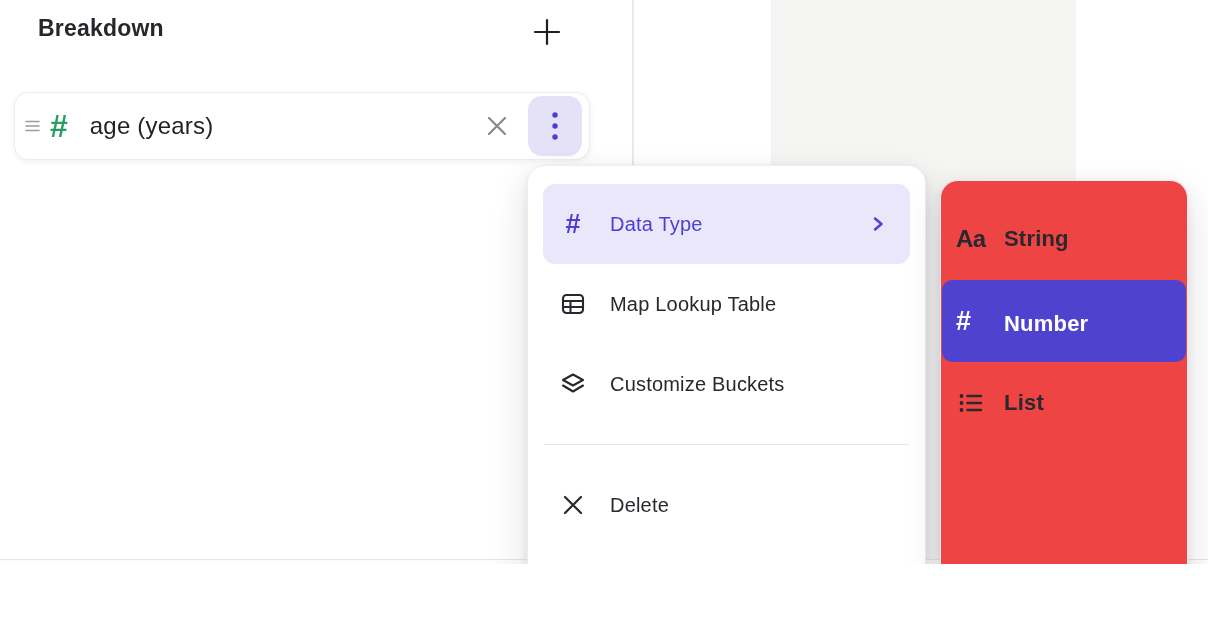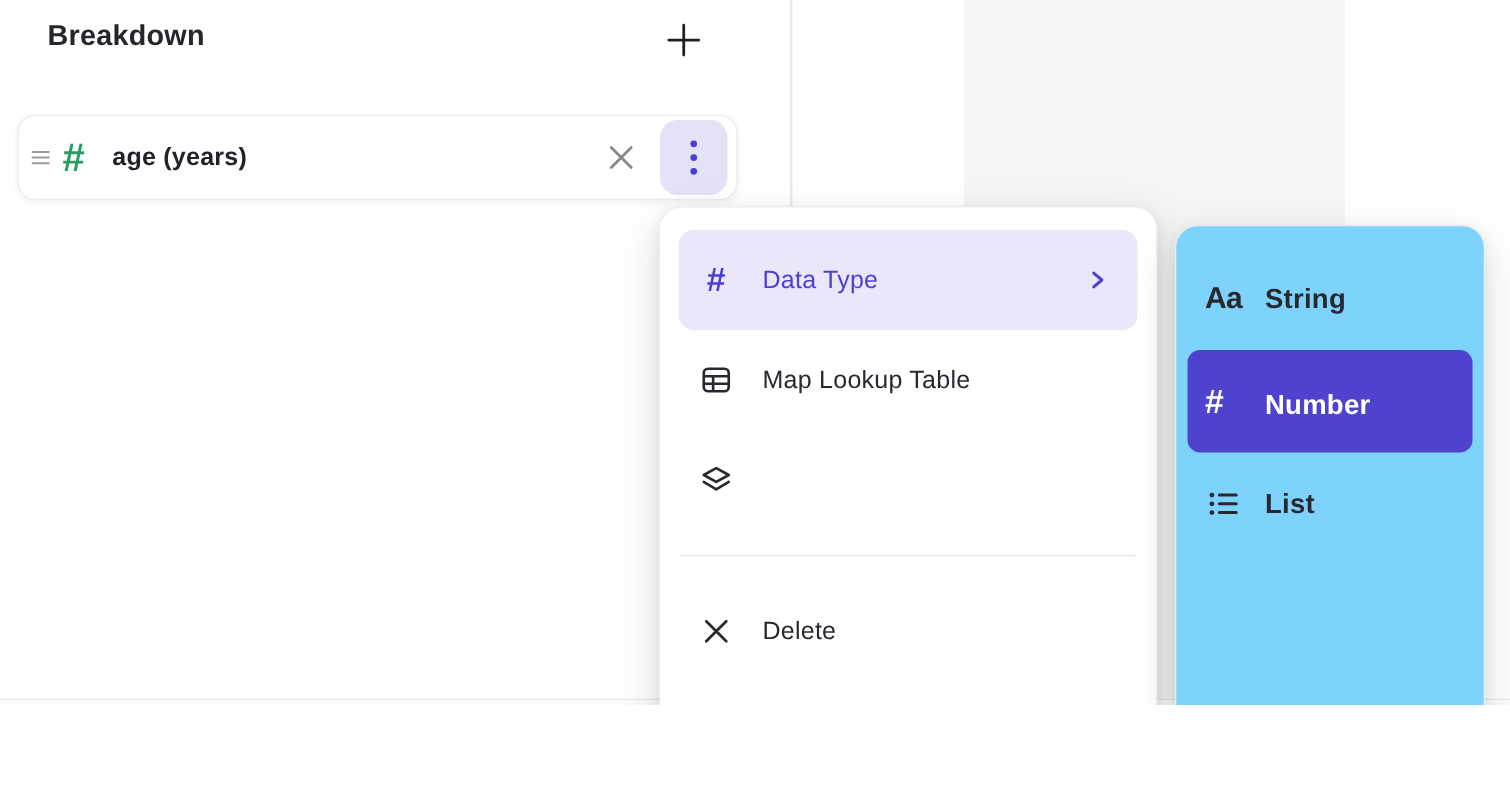--- a/index.html
+++ b/index.html
@@ -20,21 +20,21 @@
   .add-btn { position:absolute; left:527px; top:12px; width:40px; height:40px; border:none;
              background:transparent; display:flex; align-items:center; justify-content:center;
              cursor:pointer; }
 
   
   .field-card { position:absolute; left:14px; top:92px; width:576px; height:68px; background:#fff;
                 border:1px solid #ebebf0; border-radius:14px; box-shadow:0 2px 6px rgba(20,20,40,.06);
                 display:flex; align-items:center; }
   .drag-handle { margin-left:10px; display:flex; }
   .card-hash { margin-left:10px; font-size:32px; font-weight:600; color:#2a9d64; line-height:1; }
-  .card-label { margin-left:22px; font-size:20px; font-weight:700; color:#222229; letter-spacing:.2px; }
+  .card-label { margin-left:22px; font-size:24px; font-weight:400; color:#222229; letter-spacing:.2px; }
   .card-spacer { flex:1; }
   .card-close { width:30px; height:30px; border:none; background:transparent; display:flex;
                 align-items:center; justify-content:center; margin-right:16px; cursor:pointer; }
   .card-more { width:54px; height:60px; border:none; border-radius:14px; background:#e5e2f8;
                margin-right:7px; display:flex; align-items:center; justify-content:center; cursor:pointer; }
 
   
   .menu { position:absolute; left:527px; top:165px; width:399px; height:471px; background:#fff;
           border:1px solid #ededef; border-radius:18px; z-index:10; padding:18px 15px 0;
           box-shadow:0 14px 36px rgba(25,25,45,.14), 0 3px 10px rgba(25,25,45,.07); }
@@ -46,22 +46,22 @@
   .menu-item.highlighted .mi-label { color:#4c3fd2; }
   .hash-glyph { font-size:27px; font-weight:600; color:#28282e; line-height:1; }
   .menu-item.highlighted .hash-glyph { color:#4c3fd2; }
   .mi-chevron { margin-left:auto; margin-right:22px; display:flex; }
   .menu-divider { height:1px; background:#e6e6e8; margin:20px 1px; }
   .menu-fade { position:absolute; left:0; right:0; bottom:0; height:64px; border-radius:0 0 18px 18px;
                background:linear-gradient(180deg, rgba(40,40,50,0) 0%, rgba(40,40,50,.055) 100%);
                pointer-events:none; }
 
   
-  .submenu { position:absolute; left:940px; top:180px; width:248px; height:442px; background:#7dd3fc;
-             border:1px solid #ededef; border-radius:18px; z-index:11; padding:17px 9px;
+  .submenu { position:absolute; left:940px; top:180px; width:248px; height:442px; background:#ef4444;
+             border:1px solid #ededef; border-radius:18px; z-index:11; padding:17px 1px;
              box-shadow:0 14px 36px rgba(25,25,45,.14), 0 3px 10px rgba(25,25,45,.07); }
   .sub-item { height:82px; display:flex; align-items:center; border-radius:10px; padding-left:14px;
               cursor:pointer; }
   .sub-item .si-icon { width:36px; margin-right:12px; display:flex; align-items:center; }
   .sub-item .si-label { font-size:22px; font-weight:700; color:#28282e; letter-spacing:.2px; }
   .sub-item.selected { background:#4f42cf; }
   .sub-item.selected .si-label { color:#ffffff;margin-top:6px; }
   .sub-item.selected .hash-glyph { color:#ffffff; }
   .aa-glyph { font-size:24px; font-weight:600; color:#28282e; letter-spacing:-.5px; }
 
@@ -136,20 +136,21 @@
       <span class="mi-label">Map Lookup Table</span>
     </div>
 
     <div class="menu-item">
       <span class="mi-icon">
         <svg width="28" height="28" viewBox="0 0 28 28">
           <path d="M4 10 L14 4.5 L24 10 L14 15.5 Z" stroke="#28282e" stroke-width="2.1" stroke-linejoin="round" fill="none"></path>
           <path d="M4 15.5 L14 21.5 L24 15.5" stroke="#28282e" stroke-width="2.1" stroke-linejoin="round" stroke-linecap="round" fill="none"></path>
         </svg>
       </span>
+      <span class="mi-label">Customize Buckets</span>
     </div>
 
     <div class="menu-divider"></div>
 
     <div class="menu-item">
       <span class="mi-icon">
         <svg width="26" height="26" viewBox="0 0 26 26">
           <path d="M5 5 L21 21 M21 5 L5 21" stroke="#28282e" stroke-width="2.2" stroke-linecap="round" fill="none"></path>
         </svg>
       </span>

